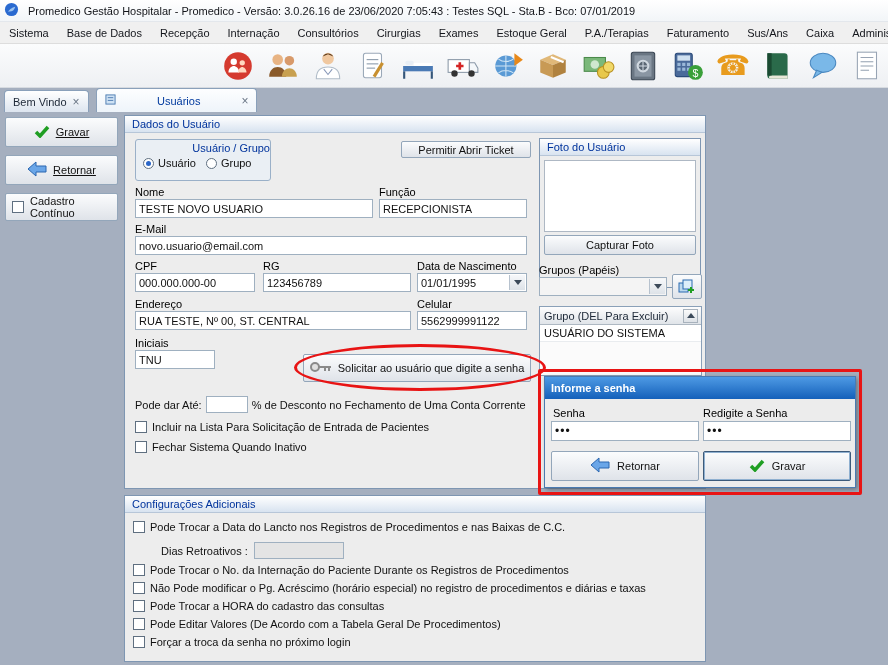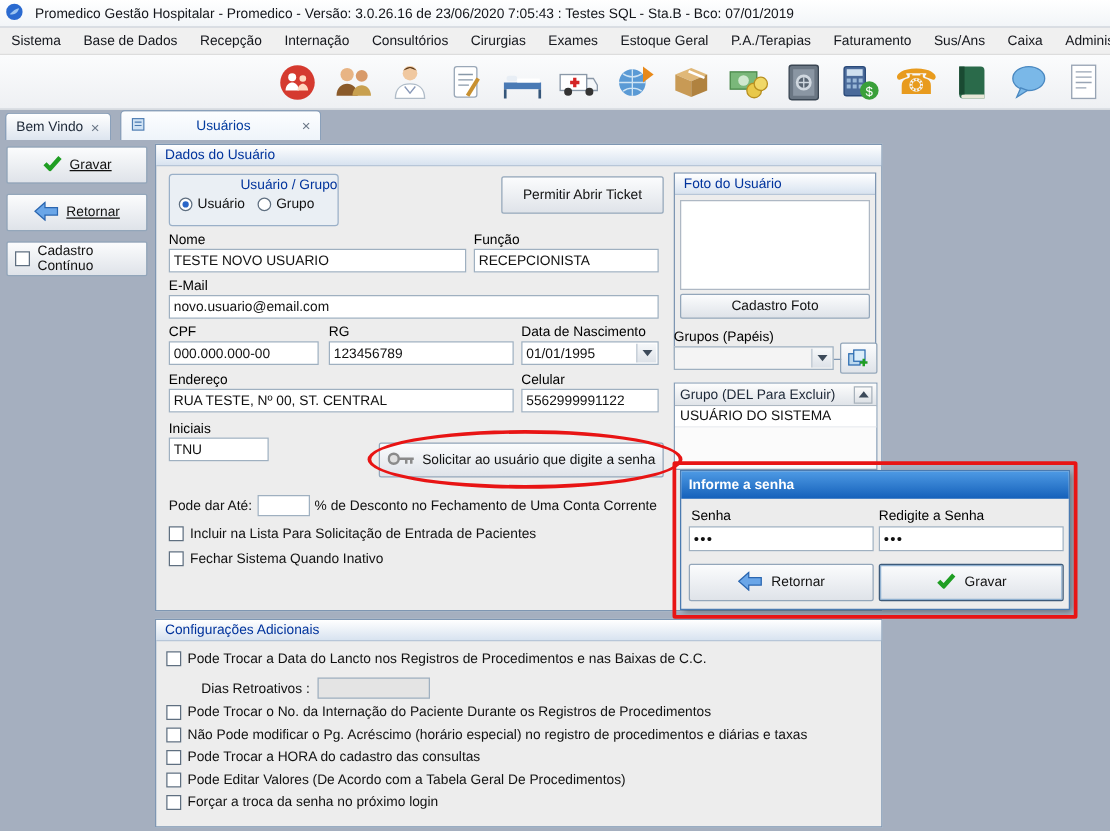--- a/index.html
+++ b/index.html
@@ -291,29 +291,29 @@
             <span class="radio sel"></span>
             <span>Usuário</span>
           </span>
           <span style="display:flex; gap:4px; align-items:center;">
             <span class="radio"></span>
             <span>Grupo</span>
           </span>
         </div>
       </div>
 
-      <div class="btn" style="left:276px; top:25px; width:130px; height:30px; position:absolute;">
+      <div class="btn" style="left:276px; top:25px; width:130px; height:17px; position:absolute;">
         <span>Permitir Abrir Ticket</span>
       </div>
 
       <div class="panel" style="left:414px; top:22px; width:162px; height:150px; background:#ededed;">
         <div class="caption">Foto do Usuário</div>
         <div class="photo" style="left:4px; top:21px; width:152px; height:72px;"></div>
         <div class="btn" style="left:4px; top:96px; width:152px; height:20px;">
-          <span>Cadastro Foto</span>
+          <span>Capturar Foto</span>
         </div>
       </div>
 
       <div class="lbl" style="left:10px; top:70px;">Nome</div>
       <div class="tin" style="left:10px; top:83px; width:238px;">TESTE NOVO USUARIO</div>
       <div class="lbl" style="left:254px; top:70px;">Função</div>
       <div class="tin" style="left:254px; top:83px; width:148px;">RECEPCIONISTA</div>
 
       <div class="lbl" style="left:10px; top:107px;">E-Mail</div>
       <div class="tin" style="left:10px; top:120px; width:392px;">novo.usuario@email.com</div>

